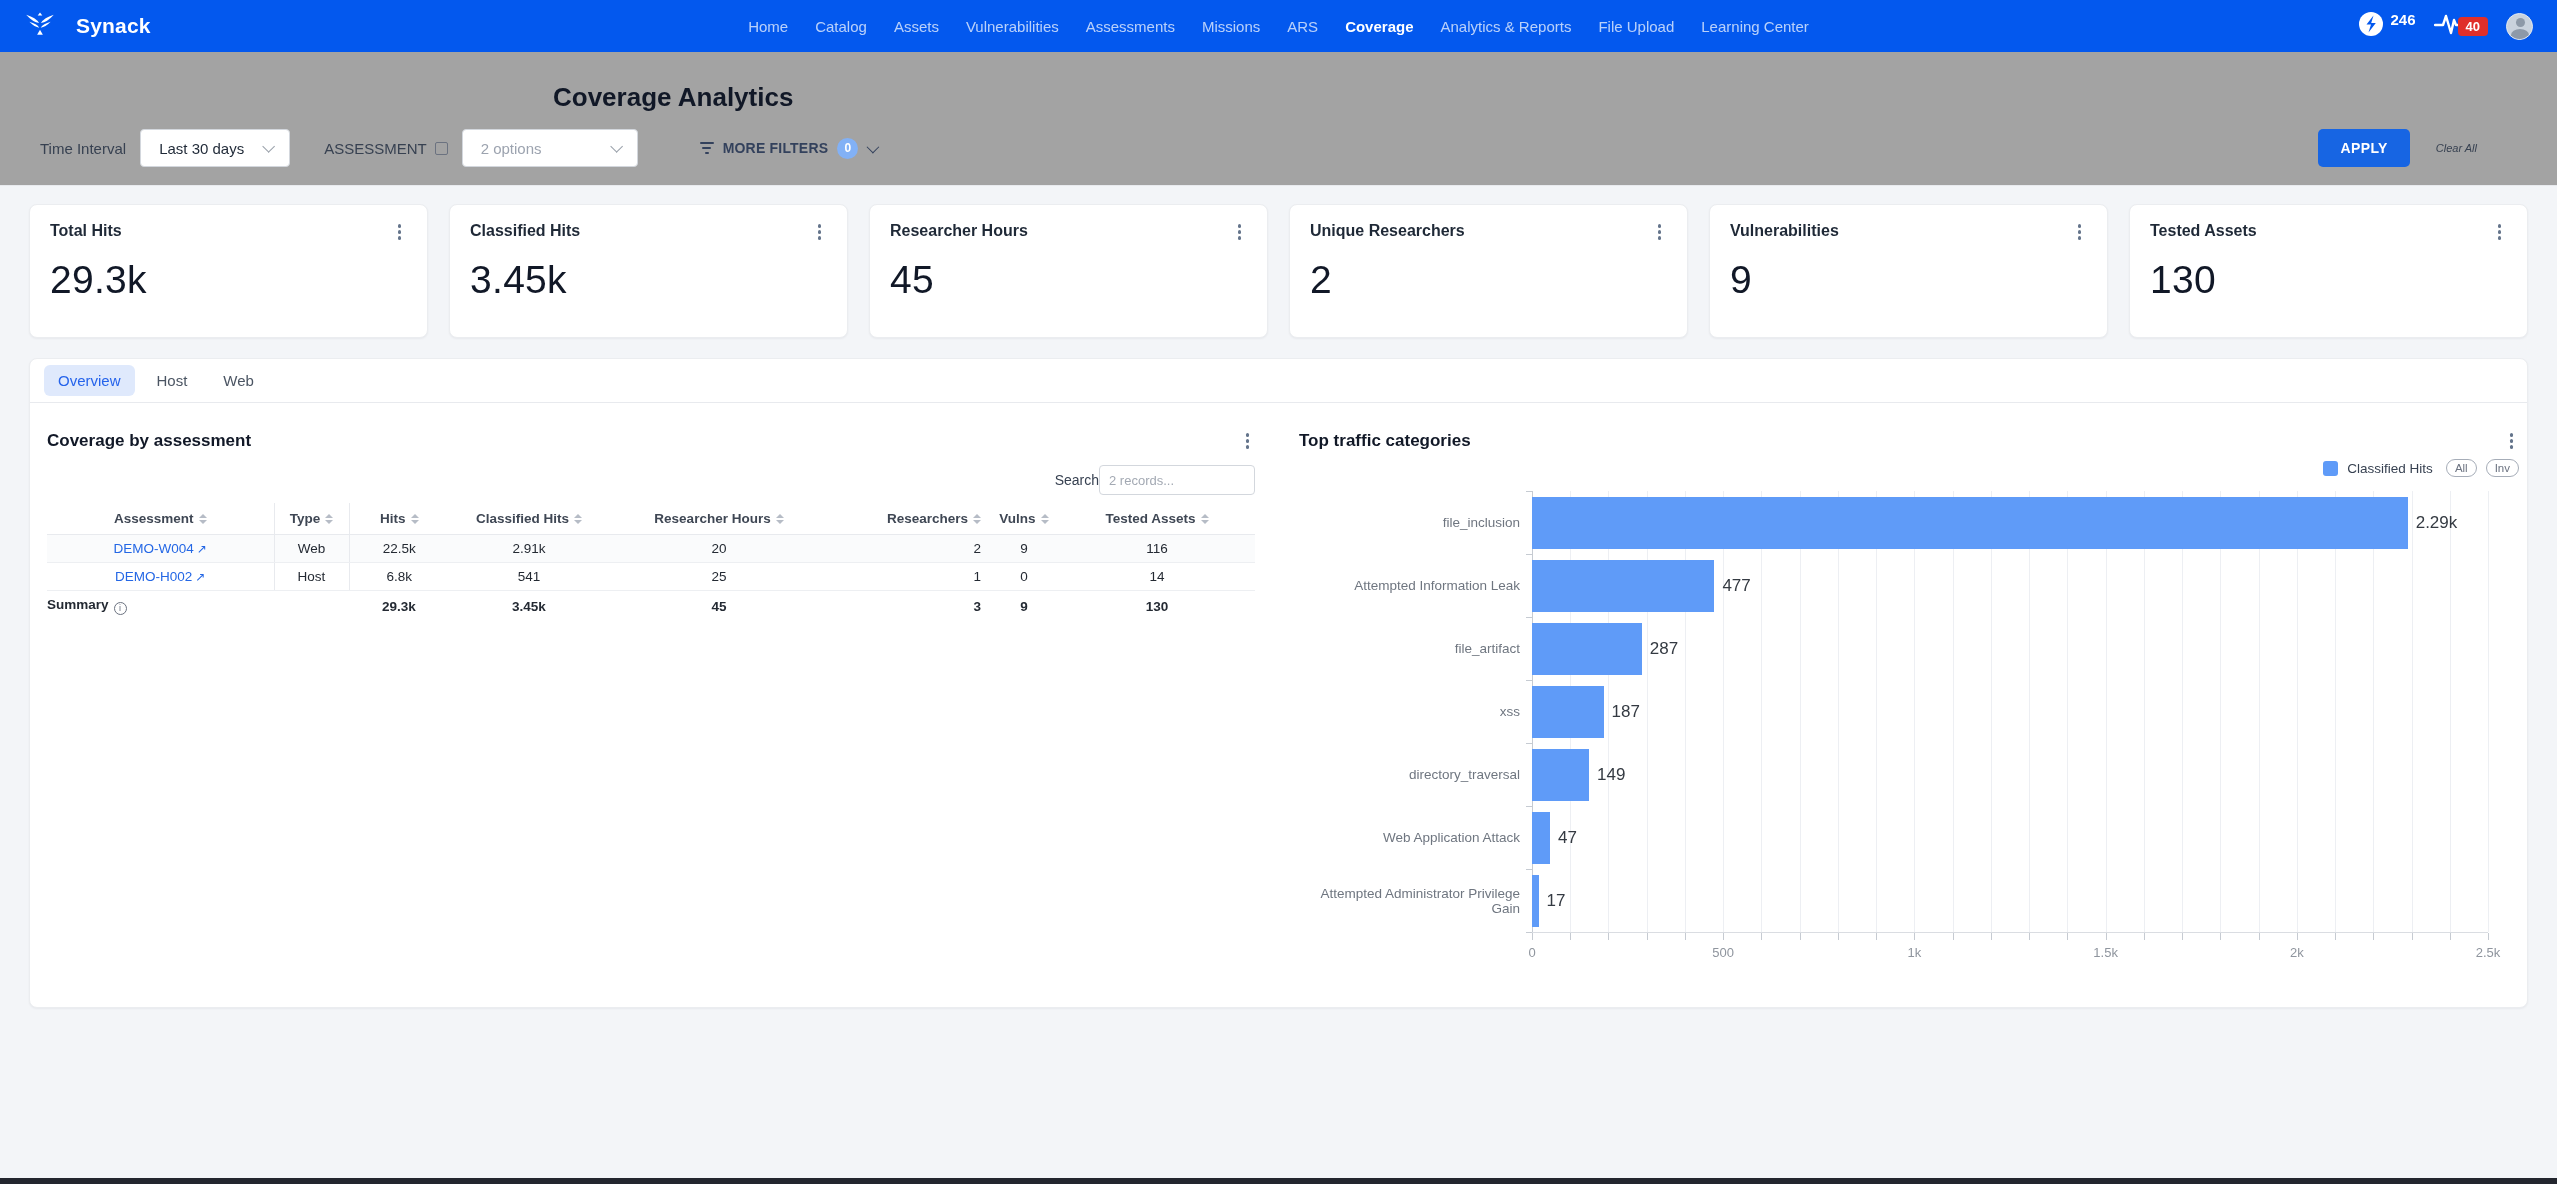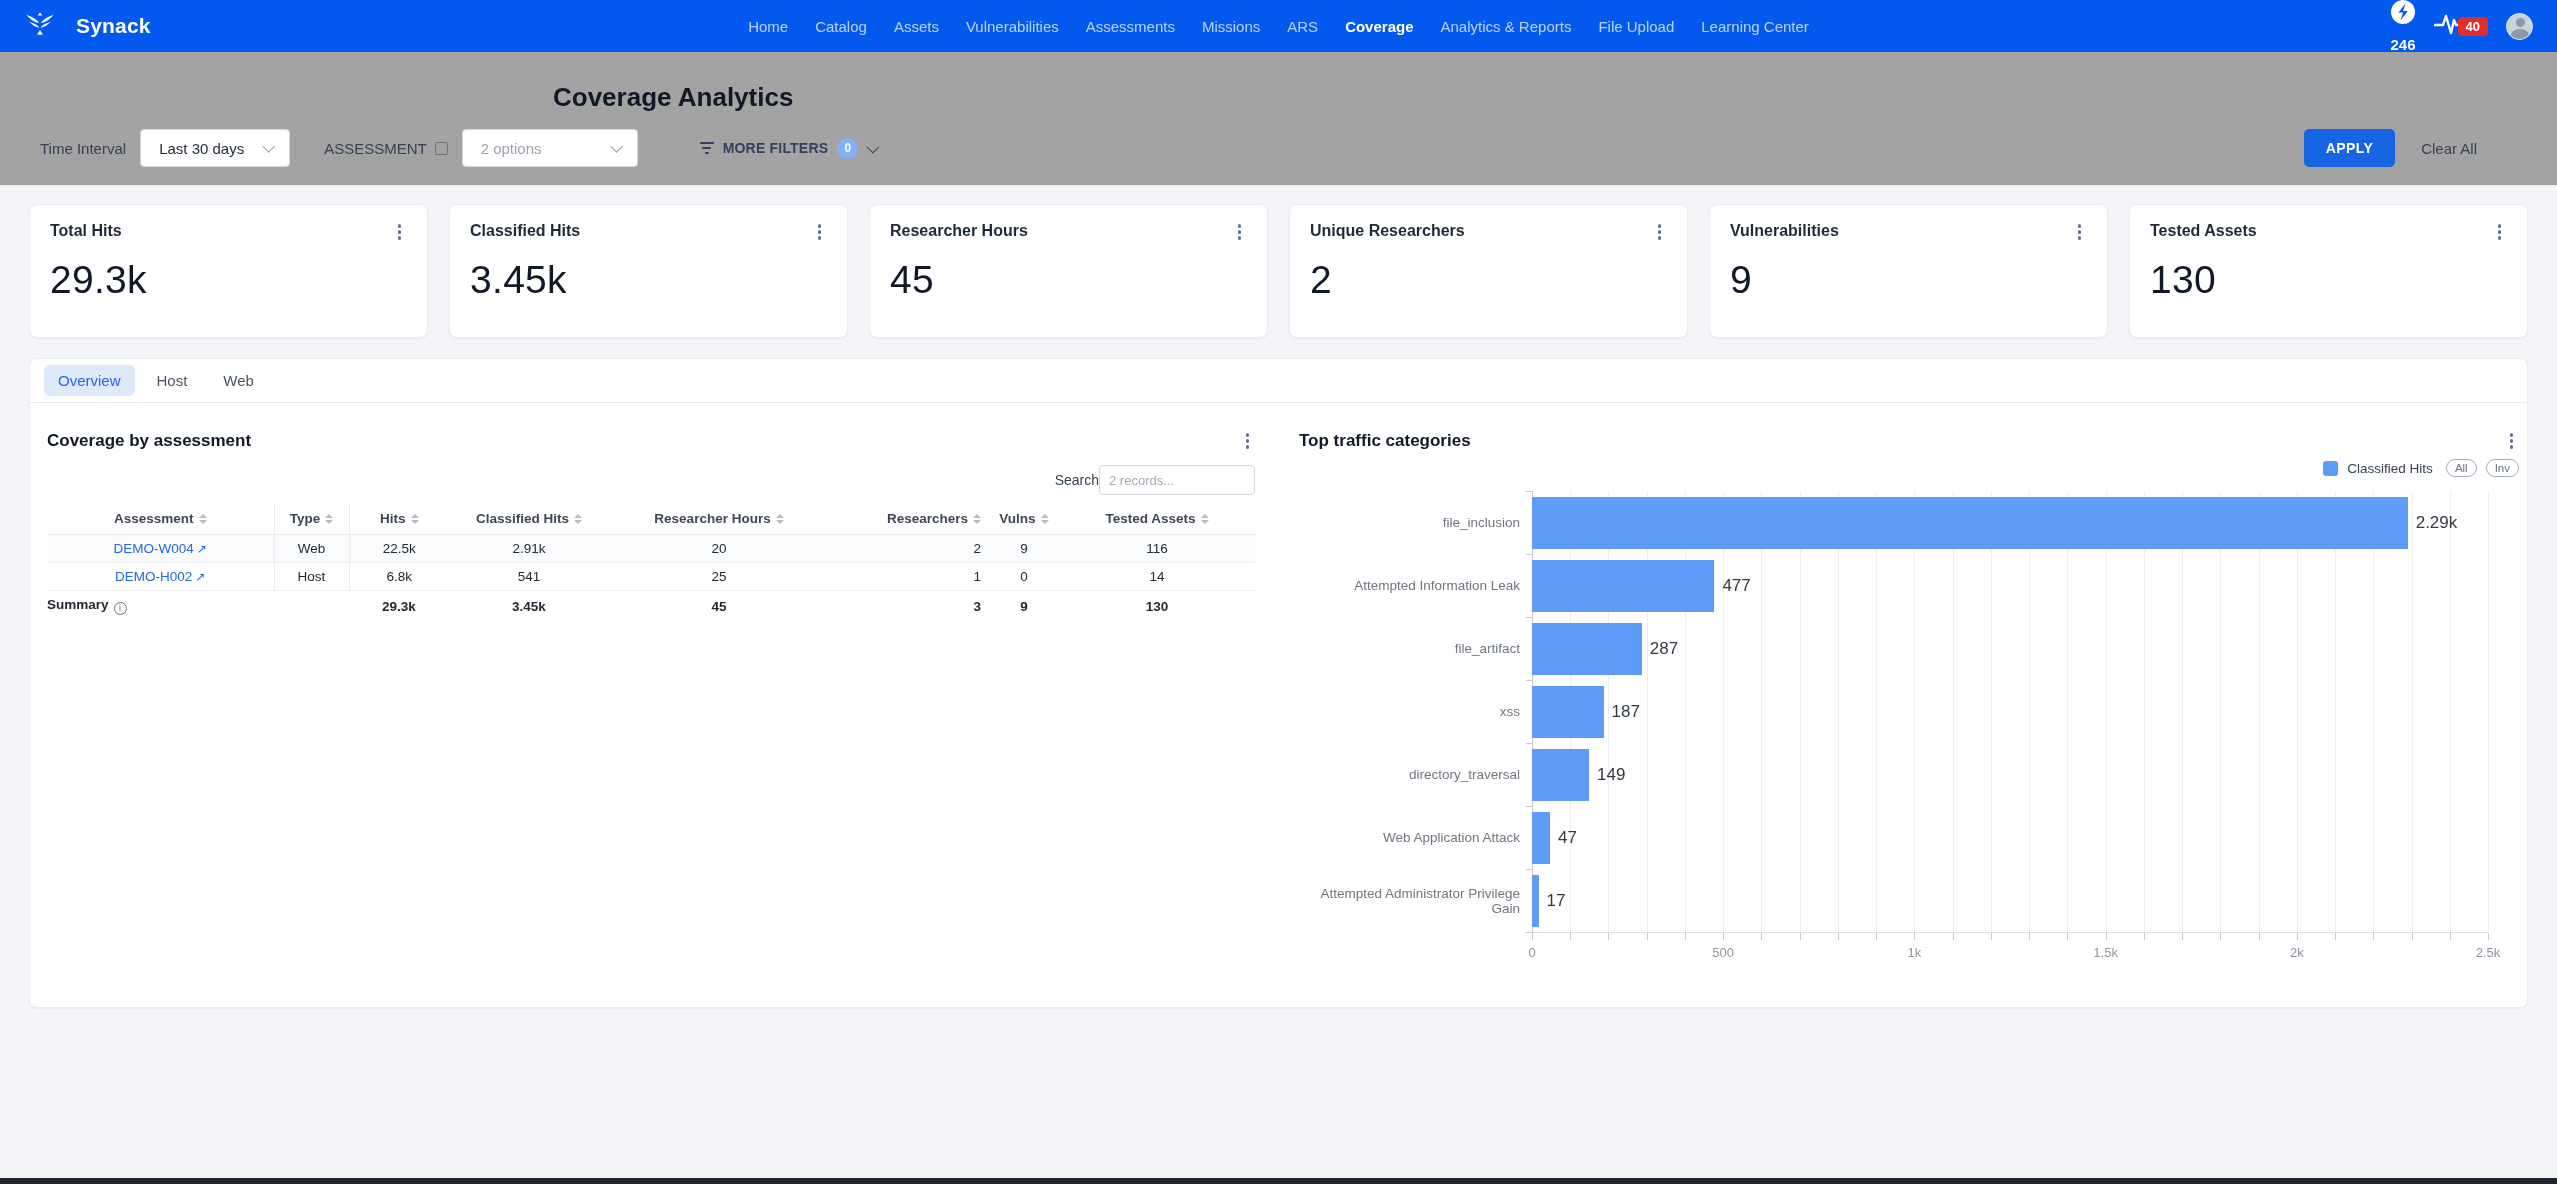--- a/index.html
+++ b/index.html
@@ -25,21 +25,21 @@
     display: flex; justify-content: center; gap: 27px;
     pointer-events: none;
   }
   .nav-link {
     pointer-events: auto; color: rgba(255,255,255,.72);
     font-size: 15px; font-weight: 500; text-decoration: none; cursor: pointer;
     white-space: nowrap;
   }
   .nav-link.active { color: #fff; font-weight: 700; }
   .nav-right { margin-left: auto; display: flex; align-items: center; gap: 18px; z-index: 2; }
-  .credits { display: flex; align-items: flex-end; gap: 7px; cursor: pointer; flex-direction: column; }
+  .credits { display: flex; align-items: flex-start; gap: 7px; cursor: pointer; }
   .credits-num { color: #fff; font-size: 15px; font-weight: 700; }
   .pulse-wrap { display: flex; align-items: center; cursor: pointer; position: relative; }
   .alert-badge {
     background: #e02f2a; color: #fff; font-size: 13px; font-weight: 700;
     border-radius: 4px; padding: 2px 8px; margin-left: -10px; z-index: 1;
   }
   .avatar {
     width: 27px; height: 27px; border-radius: 50%;
     background: #c9d2dd; position: relative; overflow: hidden; cursor: pointer;
     border: 1.5px solid #e3e9f2;
@@ -81,21 +81,21 @@
     display:flex; align-items:center; justify-content:center;
   }
   .chev-dark { width: 9px; height: 9px; border-right: 1.8px solid #33415c; border-bottom: 1.8px solid #33415c;
                transform: rotate(45deg) translateY(-2px); }
   .filters-right { margin-left: auto; display:flex; align-items: center; gap: 26px; padding-right: 40px; }
   .apply-btn {
     background: #1765e3; color: #fff; border: none; border-radius: 5px;
     font-size: 14px; font-weight: 700; letter-spacing: .4px;
     padding: 11px 22px; cursor: pointer; font-family: inherit;
   }
-  .clear-link { font-size: 15px; color: #374151; cursor: pointer; }
+  .clear-link { font-size: 11px; color: #374151; cursor: pointer; font-style: italic; }
 
   
   .stats-row { display: flex; gap: 21px; margin: 18px 29px 0; }
   .stat-card {
     flex: 1; height: 134px; background: #fff; border: 1px solid #ebedf0;
     border-radius: 8px; box-shadow: 0 1px 2px rgba(16,24,40,.05);
     padding: 17px 20px;
   }
   .stat-top { display: flex; justify-content: space-between; align-items: flex-start; }
   .stat-label { font-size: 16px; font-weight: 600; color: #1f2937; }

